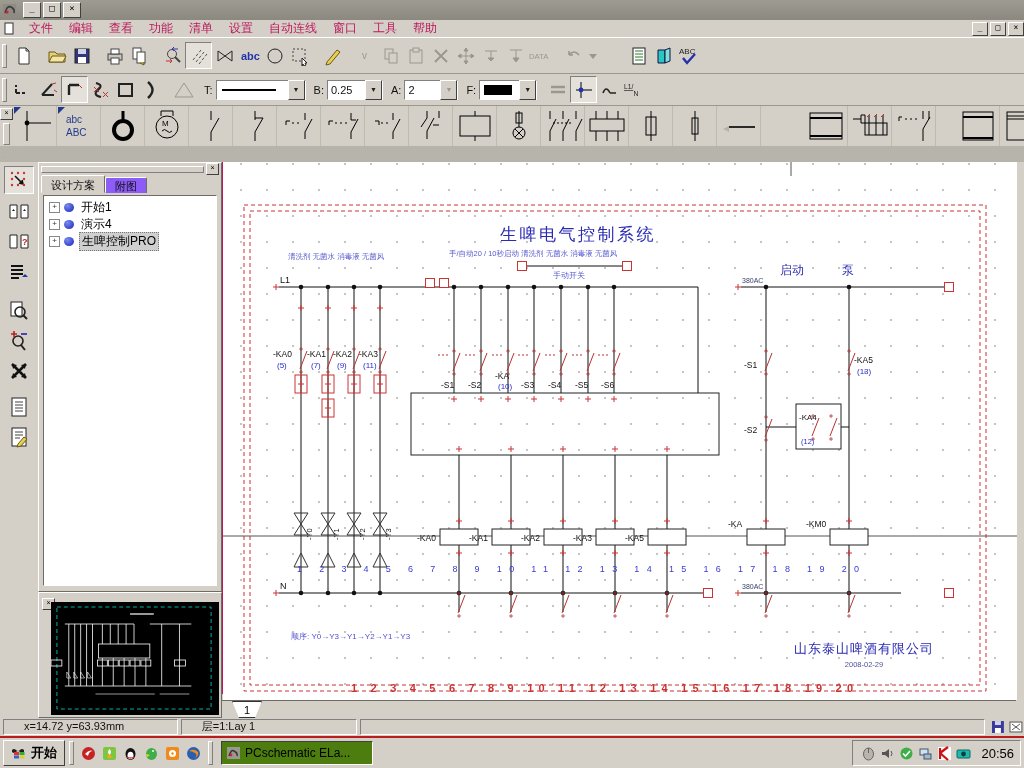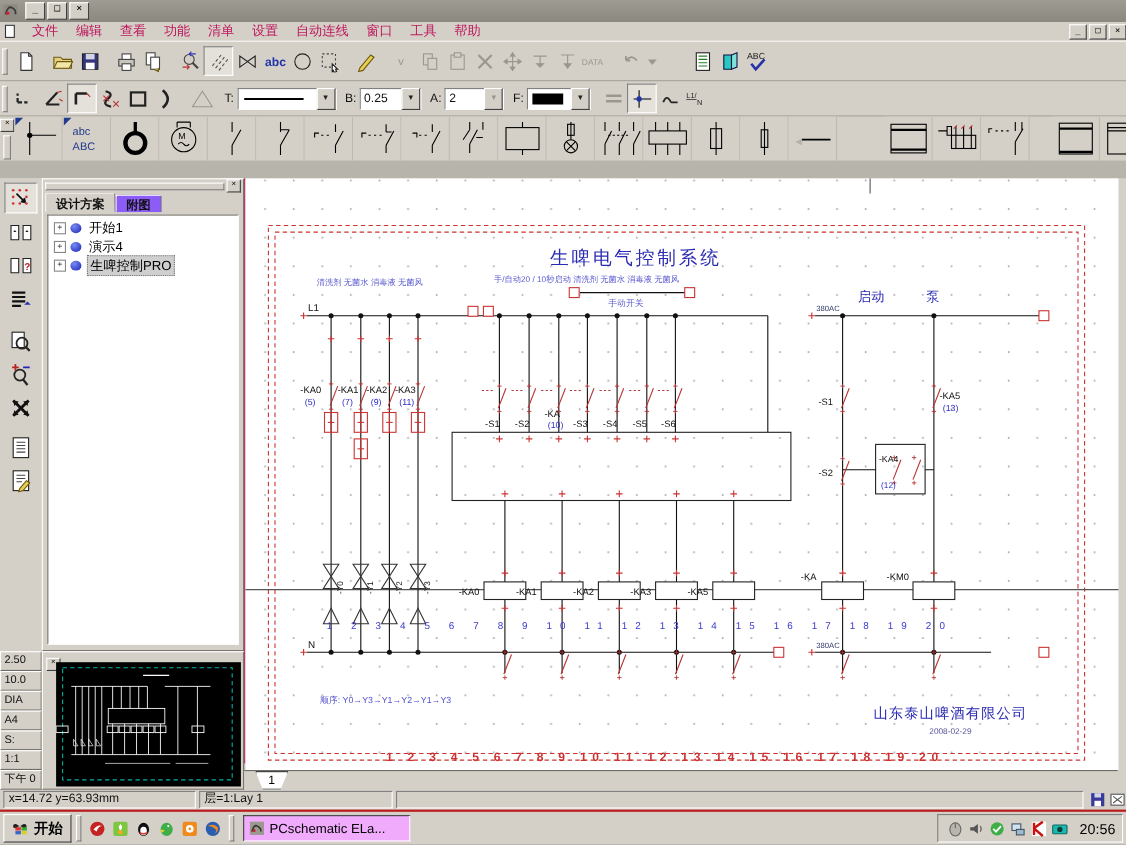--- a/index.html
+++ b/index.html
@@ -68,21 +68,21 @@
   #leftvals{position:absolute;left:0;top:592px;width:38px;}
   .lv{height:16px;border:1px solid;border-color:#fff #6e6c64 #6e6c64 #fff;background:#d4d0c8;
     font-size:10px;line-height:15px;padding-left:3px;color:#111;white-space:nowrap;overflow:hidden;}
   
   #projpanel{position:absolute;left:38px;top:162px;width:184px;height:430px;background:#d4d0c8;
     border:1px solid;border-color:#fff #6e6c64 #6e6c64 #fff;box-sizing:border-box;}
   .proj-grip{height:12px;display:flex;align-items:center;padding:0 2px;}
   .proj-grip .bar{flex:1;height:5px;border:1px solid;border-color:#fff #808080 #808080 #fff;margin-right:2px;}
   .ptab-row{display:flex;height:18px;padding-left:2px;}
   .ptab{font-size:11px;padding:2px 9px 0;border:1px solid;border-color:#fff #6e6c64 transparent #fff;
-    background:#d4d0c8;border-radius:2px 2px 0 0;color:#111;font-weight:bold;}
+    background:#d4d0c8;border-radius:2px 2px 0 0;color:#111;}
   .ptab.inactive{background:#8b5cf6;margin-top:2px;padding-top:1px;}
   .ptree{position:absolute;left:4px;right:4px;top:32px;bottom:5px;background:#fff;
     border:1px solid;border-color:#6e6c64 #fff #fff #6e6c64;overflow:hidden;padding-top:3px;}
   .trow{display:flex;align-items:center;height:17px;font-size:12px;padding-left:5px;color:#000;}
   .plusbox{width:9px;height:9px;border:1px solid #888;background:#fff;font-size:8px;line-height:7px;
     text-align:center;margin-right:4px;color:#333;flex:0 0 auto;}
   .sphere{width:10px;height:9px;border-radius:50%;background:radial-gradient(circle at 35% 30%,#7a8bf0,#1822b8);
     margin-right:5px;flex:0 0 auto;}
   .trow .lbl{padding:0 2px;}
   .trow.selected .lbl{background:#cfcfcf;border:1px dotted #777;}
@@ -96,33 +96,33 @@
     border-left:1px solid #be185d;box-sizing:content-box;}
   
   #pagetabs{position:absolute;left:222px;top:700px;width:794px;height:18px;background:#d4d0c8;
     border-top:1px solid #6e6c64;display:flex;align-items:stretch;padding-left:10px;box-sizing:border-box;}
   .pgtab{width:28px;clip-path:polygon(0 0,100% 0,calc(100% - 7px) 100%,7px 100%);
     background:#fff;border:1px solid #333;font-size:11px;display:flex;align-items:center;
     justify-content:center;color:#000;}
   
   #statusbar{position:absolute;left:0;top:718px;width:1024px;height:18px;background:#d4d0c8;display:flex;align-items:center;}
   .scell{height:16px;border:1px solid;border-color:#808080 #fff #fff #808080;font-size:11px;
-    line-height:13px;padding-left:4px;margin-left:3px;color:#111;box-sizing:border-box;white-space:nowrap;overflow:hidden;}
+    line-height:13px;padding-left:20px;margin-left:3px;color:#111;box-sizing:border-box;white-space:nowrap;overflow:hidden;}
   
   #taskbar{position:absolute;left:0;top:736px;width:1024px;height:32px;background:#d4d0c8;
     border-top:2px solid #b91c1c;display:flex;align-items:center;box-sizing:border-box;}
   .startbtn{height:24px;margin-left:3px;padding:0 7px;background:#d4d0c8;border:1px solid;
     border-color:#fff #404040 #404040 #fff;display:flex;align-items:center;font-size:13px;
     font-weight:bold;color:#000;flex:0 0 auto;}
   .tb-grip{width:3px;height:22px;border:1px solid;border-color:#fff #808080 #808080 #fff;margin:0 4px;flex:0 0 auto;}
   .ql{width:17px;height:17px;margin:0 2px;flex:0 0 auto;display:flex;align-items:center;justify-content:center;}
   .taskbtn{height:24px;width:152px;margin-left:4px;background:#d4d0c8;border:1px solid;
     border-color:#fff #404040 #404040 #fff;display:flex;align-items:center;font-size:12px;
     padding:0 5px;color:#000;box-sizing:border-box;white-space:nowrap;overflow:hidden;flex:0 0 auto;}
-  .taskbtn.active{border-color:#404040 #fff #fff #404040;background:#f0abfc;text-align:right;}
+  .taskbtn.active{border-color:#404040 #fff #fff #404040;background:#4d7c0f;text-align:right;}
   .taskbtn svg{margin-right:4px;flex:0 0 auto;}
   .tray{margin-left:auto;height:24px;border:1px solid;border-color:#808080 #fff #fff #808080;
     display:flex;align-items:center;padding:0 6px;margin-right:3px;}
   .tray-ic{width:15px;height:15px;margin:0 2px;flex:0 0 auto;}
   .clock{font-size:13px;margin-left:8px;color:#000;}
   svg{display:block;}
   text{font-family:"Liberation Sans",sans-serif;}
 </style>
 </head>
 <body>
@@ -654,29 +654,20 @@
         <span class="lbl">演示4</span>
       </div>
       <div class="trow selected">
         <div class="plusbox">+</div>
         <div class="sphere"></div>
         <span class="lbl">生啤控制PRO</span>
       </div>
     </div>
   </div>
 
-  <div id="leftvals">
-    <div class="lv">2.50</div>
-    <div class="lv">10.0</div>
-    <div class="lv">DIA</div>
-    <div class="lv">A4</div>
-    <div class="lv">S:</div>
-    <div class="lv">1:1</div>
-    <div class="lv">下午 0</div>
-  </div>
 
   <div id="preview">
     <div class="mini-close">×</div>
     <div class="pv-black">
       <svg width="100%" height="100%" viewBox="0 0 170 113" preserveAspectRatio="none">
         <rect x="6" y="5" width="156" height="102" fill="none" stroke="#00b2a0" stroke-dasharray="4 3"></rect>
         <g stroke="#fff" fill="none" stroke-width="0.8">
           <path d="M14,22 h70 M100,22 h42"></path>
           <path d="M18,22 v62 M24,22 v62 M30,22 v62 M36,22 v62 M42,22 v62"></path>
           <path d="M52,22 v20 M60,22 v20 M68,22 v20 M76,22 v20 M84,22 v20"></path>

